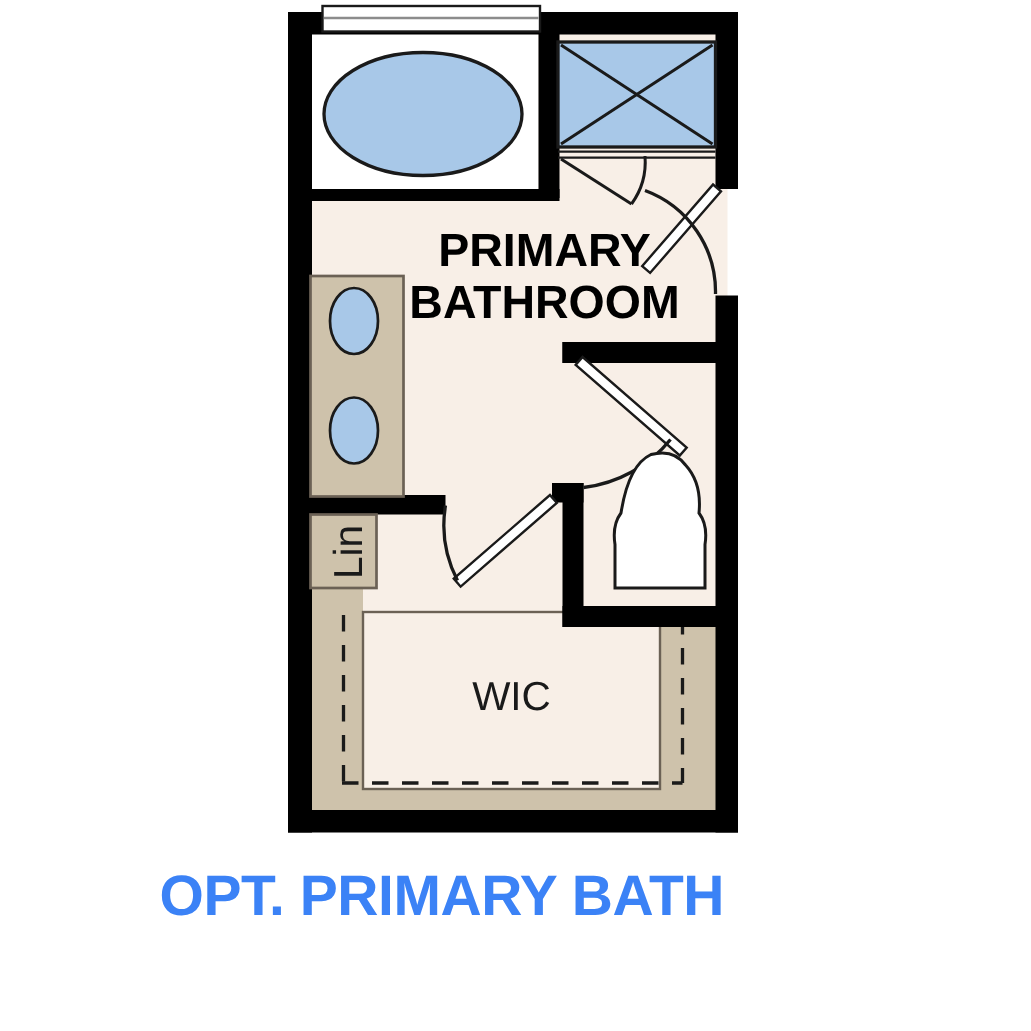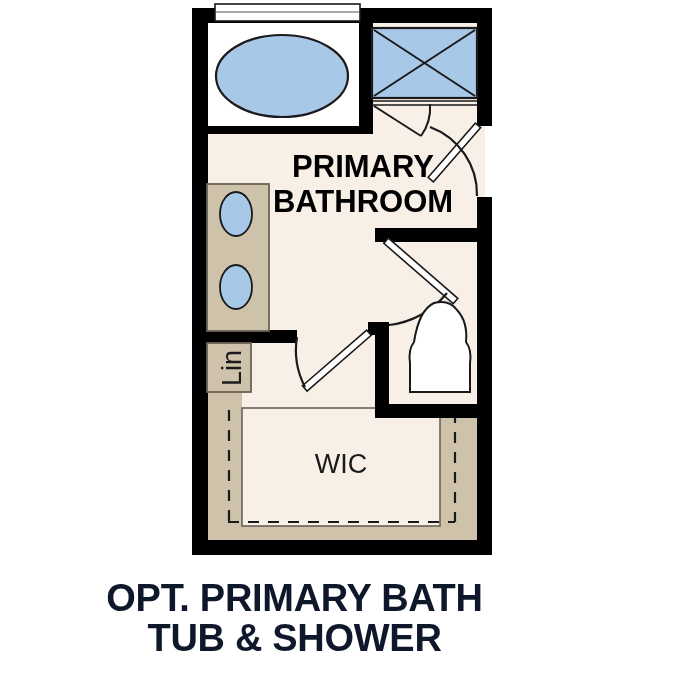--- a/index.html
+++ b/index.html
@@ -27,21 +27,21 @@
     height: 687px;
   }
   .caption-block {
     position: absolute;
     left: 0;
     top: 578px;
     width: 589px;
     text-align: center;
     font-family: "Liberation Sans", sans-serif;
     font-weight: bold;
-    color: #0f172a;
+    color: #3b82f6;
     line-height: 1.06;
     letter-spacing: -0.3px;
   }
   .caption-line {
     font-size: 38px;
     display: block;
     white-space: nowrap;
   }
 </style>
 </head>
@@ -147,16 +147,15 @@
 
     <text x="363" y="177" text-anchor="middle" font-family="Liberation Sans, sans-serif" font-size="31" font-weight="bold" fill="#000000">PRIMARY</text>
     <text x="363" y="212" text-anchor="middle" font-family="Liberation Sans, sans-serif" font-size="31" font-weight="bold" fill="#000000">BATHROOM</text>
 
     <text x="341" y="473" text-anchor="middle" font-family="Liberation Sans, sans-serif" font-size="27" fill="#1a1a1a">WIC</text>
 
   </svg>
 
   <div class="caption-block">
     <span class="caption-line">OPT. PRIMARY BATH</span>
-    <span class="caption-line">TUB &amp; SHOWER</span>
   </div>
 
 </div>
 
 </body></html>

